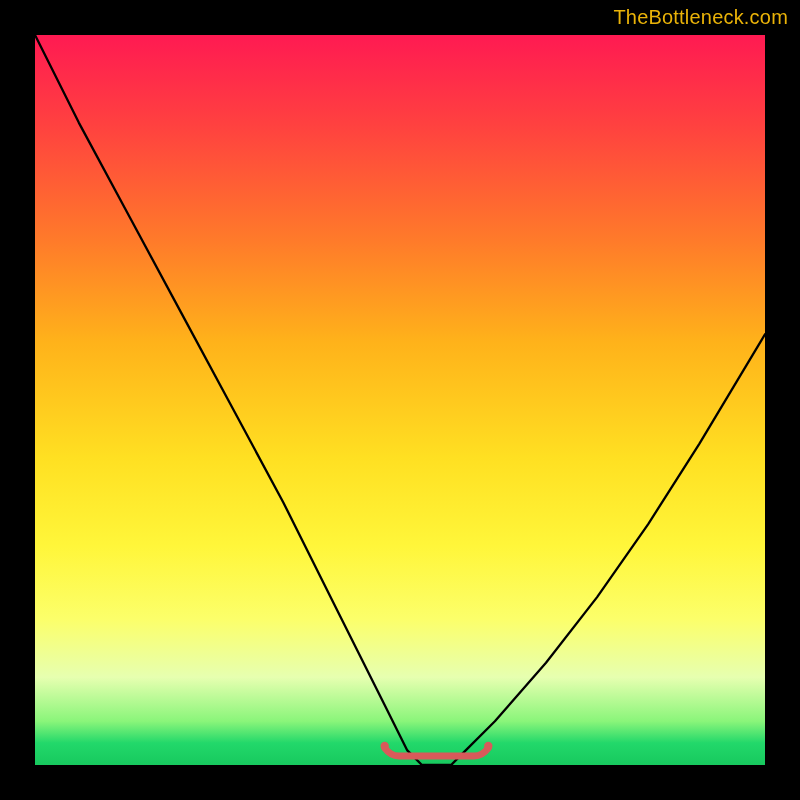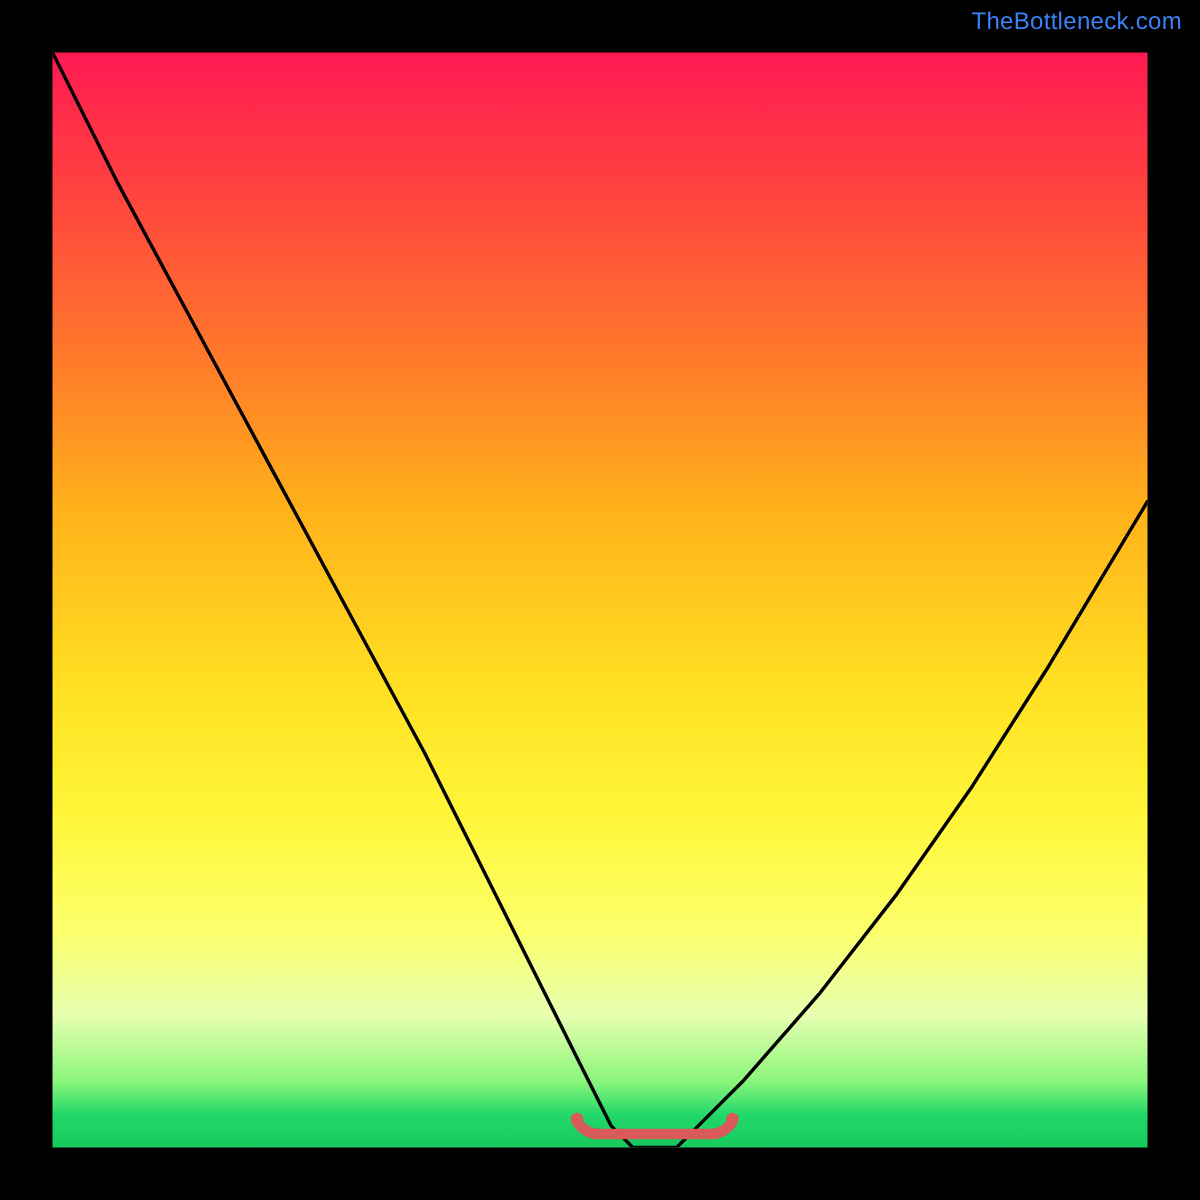--- a/index.html
+++ b/index.html
@@ -19,23 +19,23 @@
       #fcff6a 80%,
       #e6ffb0 88%,
       #8af57a 94%,
       #22d86a 97%,
       #17c95e 100%
     );
   }
   .watermark {
     position: absolute;
     top: 6px; right: 12px;
-    color: #3b82f6;
+    color: #eab308;
     font-family: Arial, Helvetica, sans-serif;
-    font-size: 16px;
+    font-size: 20px;
     letter-spacing: 0.2px;
   }
   svg.curve { position: absolute; left:35px; top:35px; width:730px; height:730px; }
 </style>
 </head>
 <body>
 <div class="frame">
 
   <div class="plot"></div>
 

